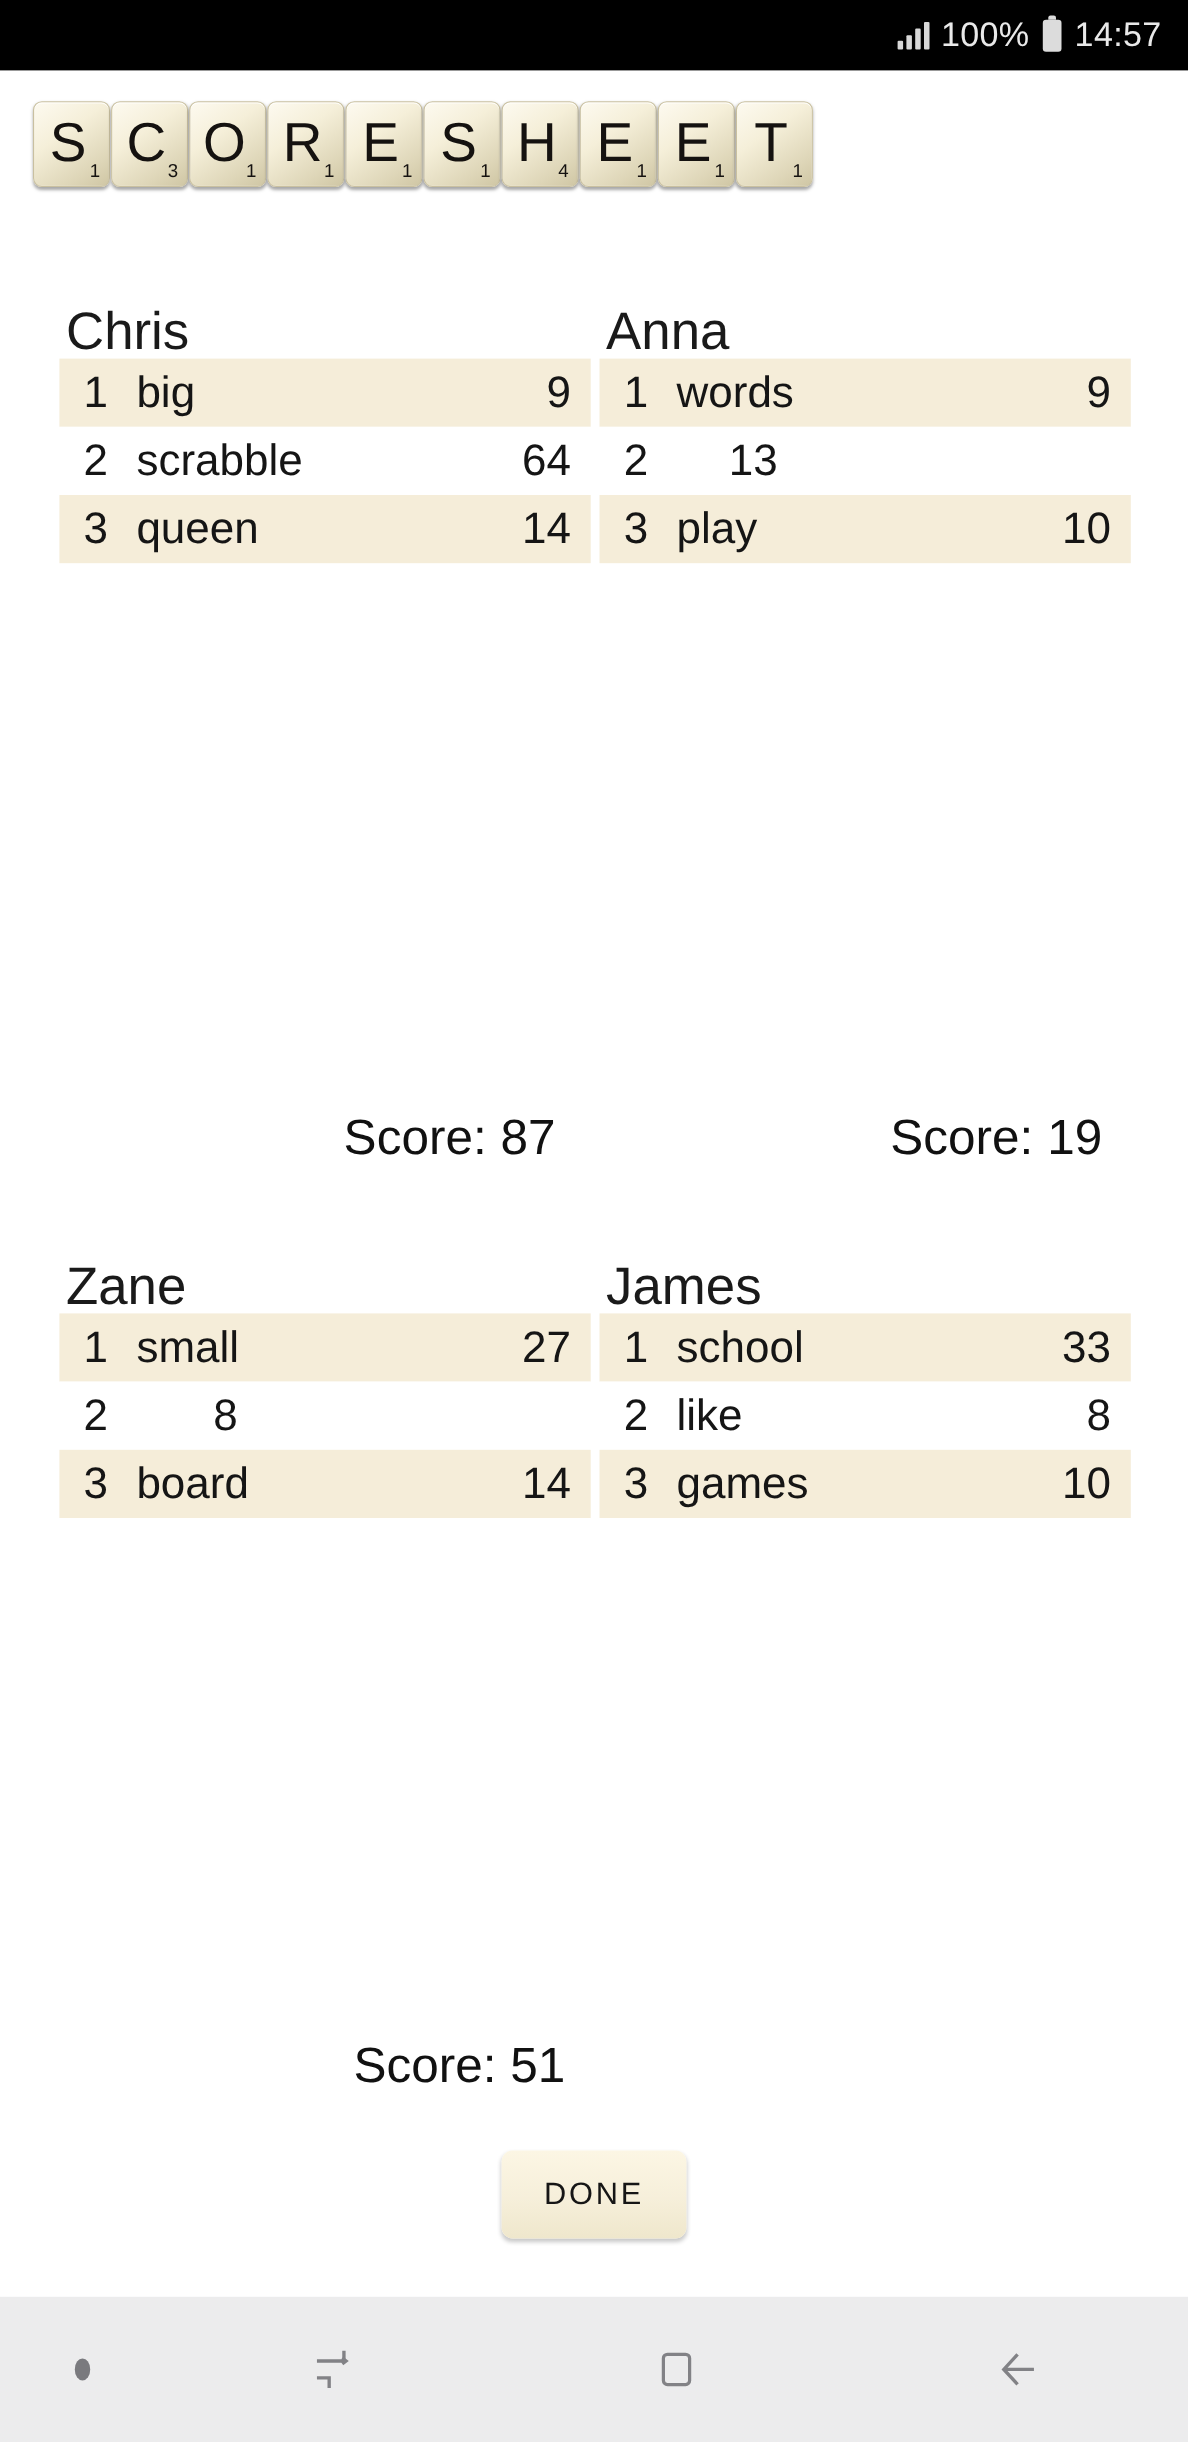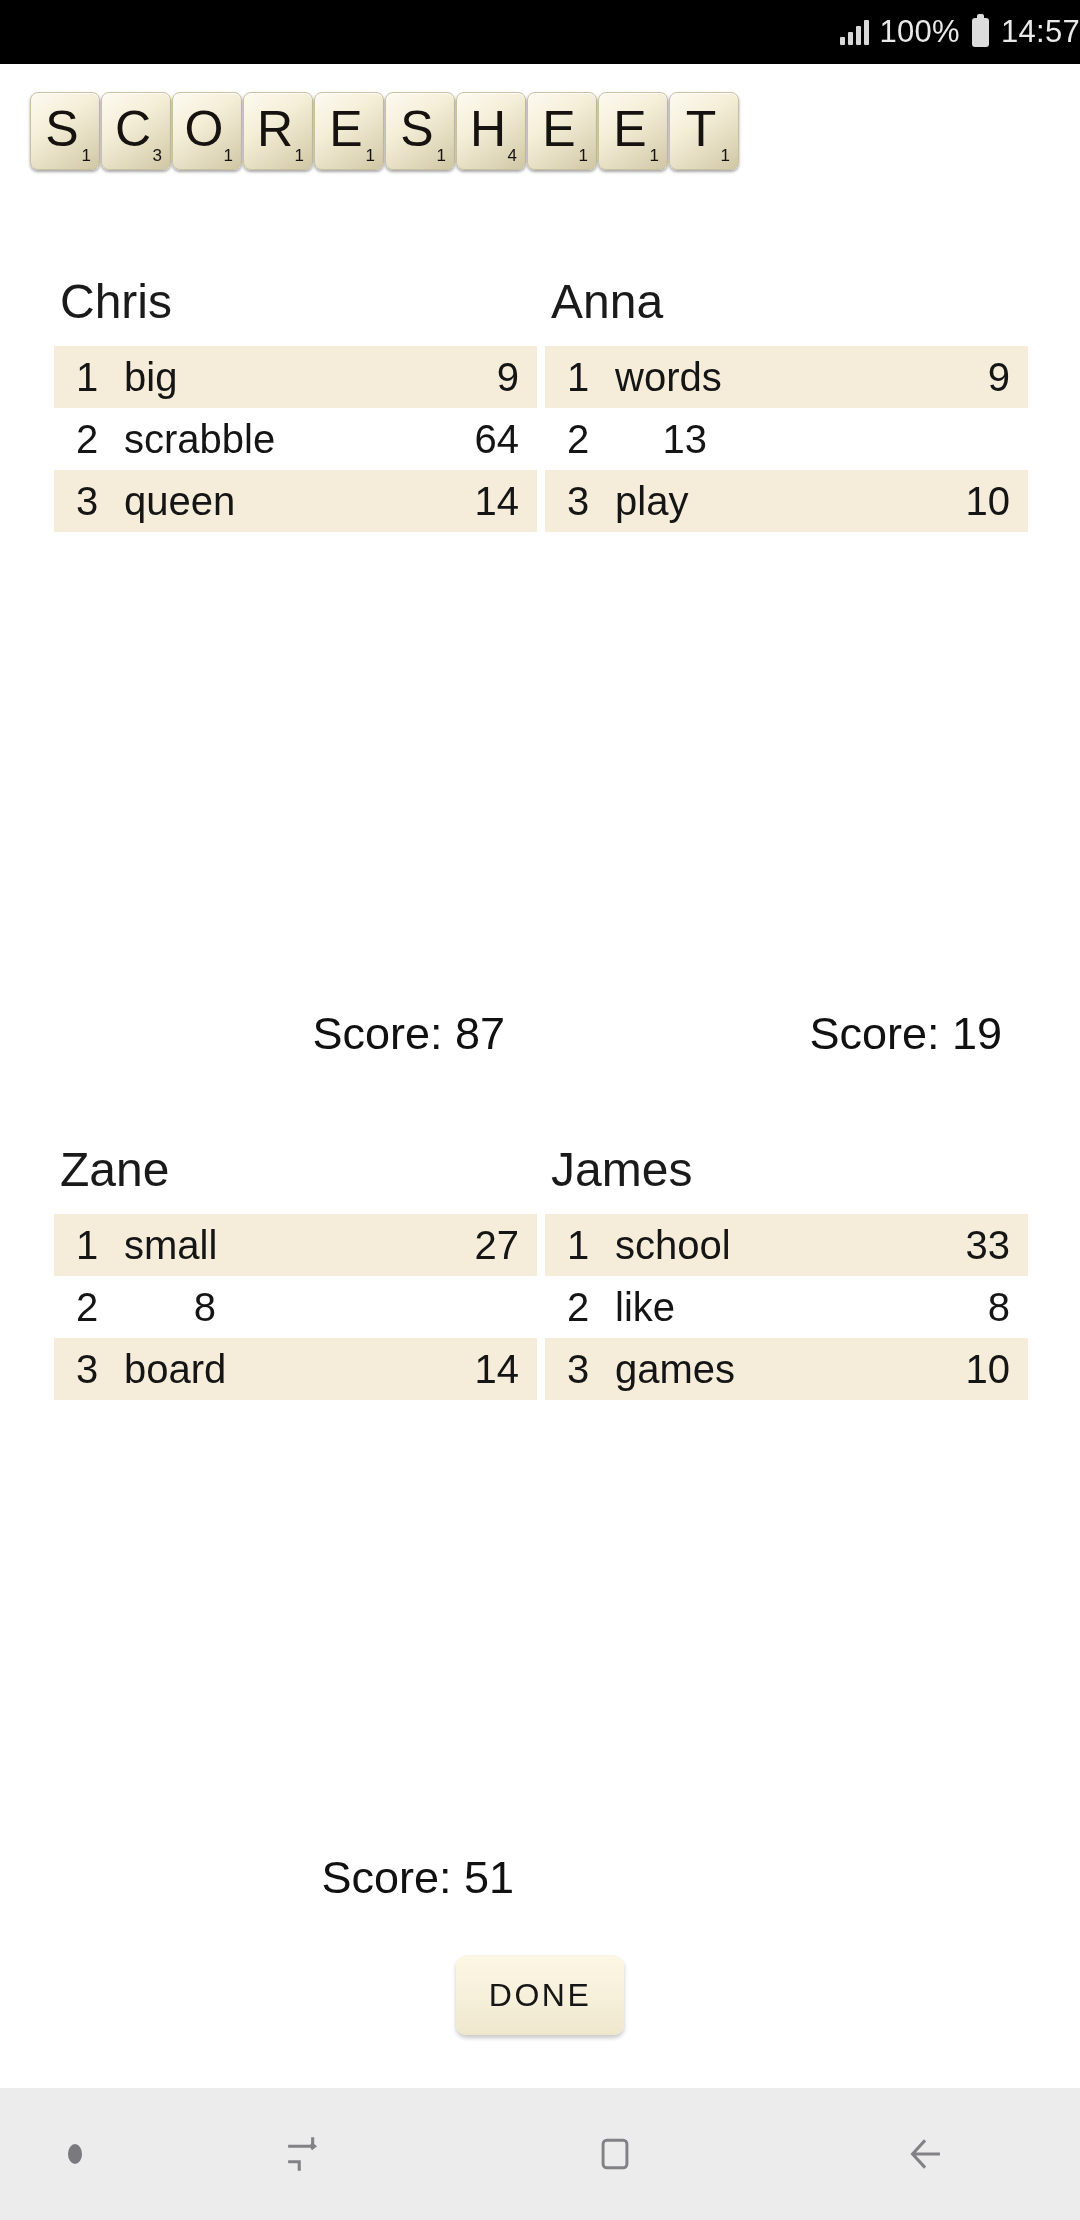--- a/index.html
+++ b/index.html
@@ -8,21 +8,21 @@
     background:#ffffff;
     font-family:"Liberation Sans", sans-serif;
     overflow:hidden;
   }
   #app { position:relative; width:1080px; height:2220px; background:#fff; }
 
   
   .statusbar{
     position:absolute; left:0; top:0; width:1080px; height:64px;
     background:#000; display:flex; align-items:center;
-    justify-content:flex-end; gap:10px;
+    justify-content:flex-end; padding-right:24px; gap:10px;
   }
   .sb-signal{ display:flex; align-items:flex-end; gap:3px; height:26px; }
   .sb-signal i{ display:block; width:5px; background:#d8d8d8; border-radius:1px; }
   .sb-signal i:nth-child(1){ height:8px; }
   .sb-signal i:nth-child(2){ height:13px; }
   .sb-signal i:nth-child(3){ height:19px; }
   .sb-signal i:nth-child(4){ height:25px; }
   .sb-text{ color:#e9e9e9; font-size:31px; letter-spacing:0.3px; }
   .sb-batt{ position:relative; width:17px; height:29px; background:#dcdcdc;
             border-radius:3px; margin:0 2px; }
@@ -52,21 +52,21 @@
     font-size:17px; color:#151210; line-height:1;
   }
 
   
   .panel{ position:absolute; left:0; width:1080px; }
   .pair{ display:flex; gap:8px; padding:0 52px 0 54px; }
   .player{ width:486px; }
 
   .pname{
     font-size:48px; color:#1a1a1a; line-height:1.0;
-    padding:0 0 20px 6px; white-space:nowrap;
+    padding:0 0 0 6px; white-space:nowrap;
   }
   .rows{ width:100%; }
   .row{
     display:flex; align-items:center;
     height:62px; font-size:40px; color:#151515;
   }
   .row.odd{ background:#f5edd9; }
   .row.even{ background:#ffffff; }
   .c-idx{ width:70px; padding-left:22px; text-align:left; }
   .c-word{ flex:1; text-align:left; }
@@ -81,21 +81,21 @@
   }
 
   
   .donewrap{ position:absolute; left:0; top:1955px; width:1080px;
              display:flex; justify-content:center; }
   .donebtn{
     width:168px; height:80px; border-radius:10px;
     background:linear-gradient(180deg,#fcf6e4 0%,#f6efda 55%,#efe7cc 100%);
     box-shadow:0 3px 4px rgba(0,0,0,0.22);
     border:none; display:flex; align-items:center; justify-content:center;
-    font-size:32px; letter-spacing:2.5px; color:#161616;
+    font-size:28px; letter-spacing:2.5px; color:#161616;
     font-family:"Liberation Sans", sans-serif; cursor:pointer;
   }
 
   
   .navbar{
     position:absolute; left:0; bottom:0; width:1080px; height:132px;
     background:#ececed; display:flex; align-items:center;
   }
   .navslot{ flex:1; display:flex; align-items:center; justify-content:center; }
   .navslot:first-child{ flex:0 0 150px; }

